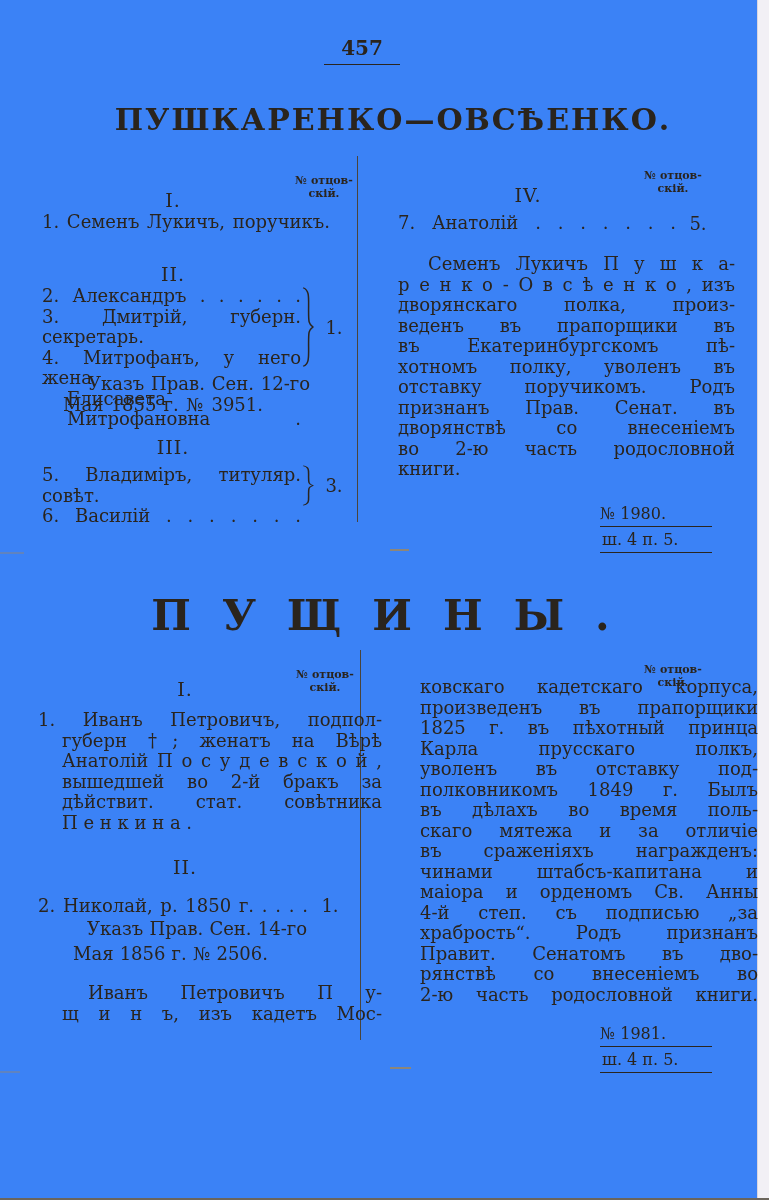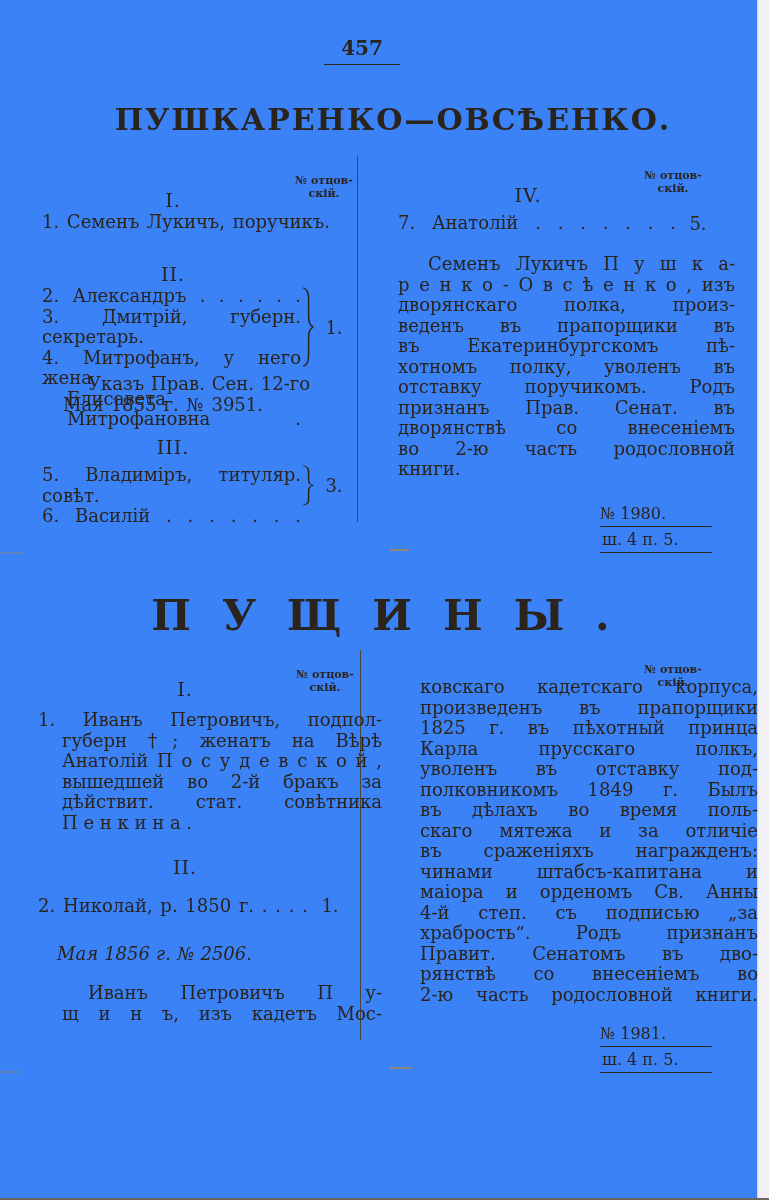--- a/index.html
+++ b/index.html
@@ -152,21 +152,22 @@
     <div class="line">П е н к и н а .</div>
   </div>
 
   <div class="rhead" style="left:25px;top:856px;width:320px;">II.</div>
 
   <div class="numrow" style="left:38px;top:895px;width:314px;">
     <div class="line j dotline">2. Николай, р. 1850 г. . . . .</div>
     <div class="fnum">1.</div>
   </div>
 
-  <div class="absline line j" style="left:57px;top:944px;width:195px;font-style:italic;">Мая 1856 г. № 2506.</div>
+  <div class="absline line j" style="left:87px;top:919px;width:220px;">Указъ Прав. Сен. 14-го</div>
+  <div class="absline line j" style="left:73px;top:944px;width:195px;">Мая 1856 г. № 2506.</div>
 
   <div class="para hang" style="left:38px;top:983px;width:320px;">
     <div class="line j fi26">Иванъ Петровичъ П у-</div>
     <div class="line j">щ и н ъ, изъ кадетъ Мос-</div>
   </div>
 
   <div class="para" style="left:420px;top:677px;width:338px;">
     <div class="line j">ковскаго кадетскаго корпуса,</div>
     <div class="line j">произведенъ въ прапорщики</div>
     <div class="line j">1825 г. въ пѣхотный принца</div>

